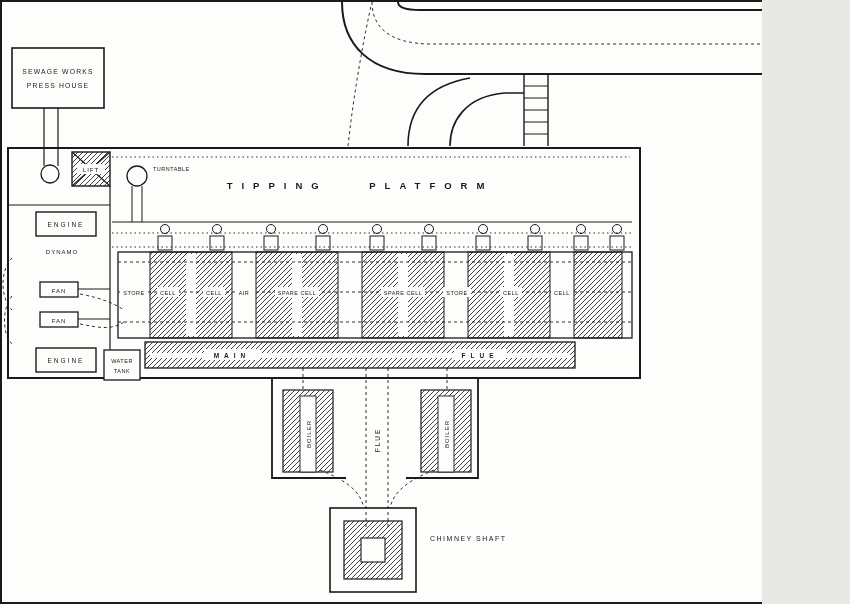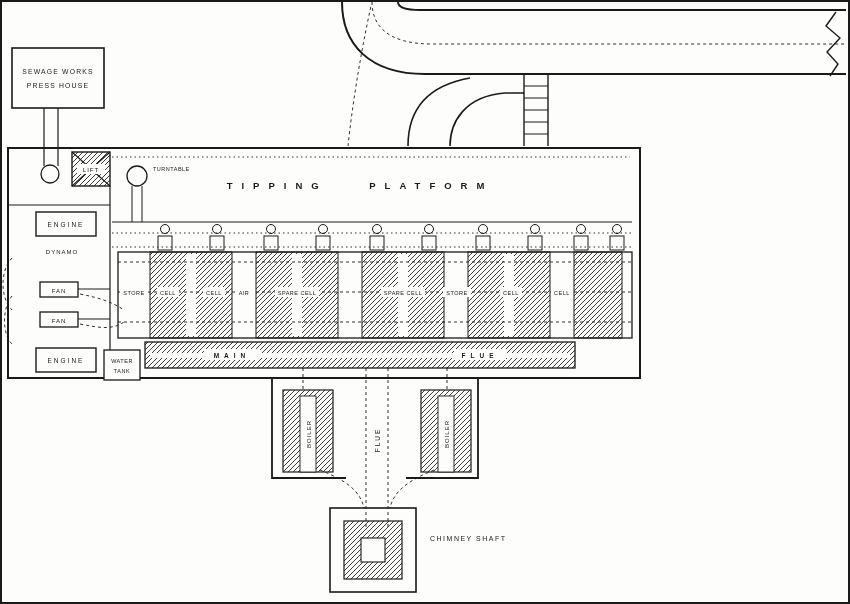--- a/index.html
+++ b/index.html
@@ -1,16 +1,16 @@
 <!DOCTYPE html>
 <html><head>
 <meta charset="utf-8">
 <style>
   html,body{margin:0;padding:0;background:#e8e8e4;}
-  .stage{position:relative;width:850px;height:604px;background:#fdfdfb;overflow:hidden;}
+  .stage{position:relative;width:762px;height:604px;background:#fdfdfb;overflow:hidden;}
   svg{display:block;}
   svg text{font-family:"Liberation Sans",sans-serif;fill:#1a1a1a;}
   .t7{font-size:7px;letter-spacing:1.5px;}
   .t68{font-size:6.8px;letter-spacing:1.2px;}
   .t65{font-size:6.5px;letter-spacing:2px;}
   .t6{font-size:6px;letter-spacing:1px;}
   .t55{font-size:5.5px;letter-spacing:0.5px;}
   .big{font-size:9.5px;letter-spacing:9px;word-spacing:30px;font-weight:600;}
   .flueword{font-size:6.5px;letter-spacing:5px;font-weight:600;}
   .ink{stroke:#1a1a1a;fill:none;}

